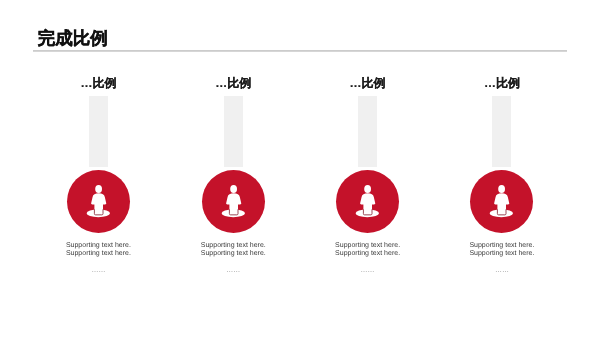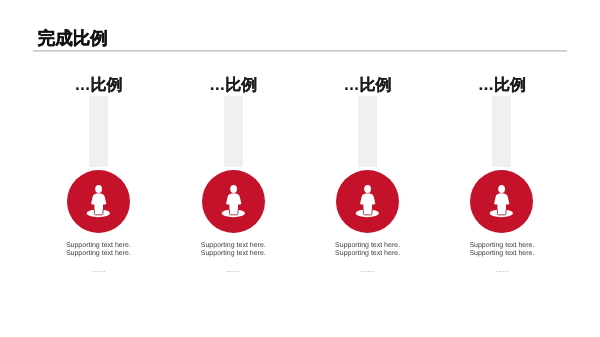--- a/index.html
+++ b/index.html
@@ -2,21 +2,21 @@
 <html><head>
 <meta charset="utf-8">
 <style>
   html,body{margin:0;padding:0;}
   *{-webkit-font-smoothing:antialiased;text-rendering:geometricPrecision;}
   body{width:600px;height:337px;background:#ffffff;font-family:"Liberation Sans",sans-serif;overflow:hidden;}
   .slide{position:relative;width:600px;height:337px;background:#fff;}
   .title{position:absolute;left:37.7px;top:26.6px;font-size:17.5px;font-weight:bold;color:#111;letter-spacing:0;white-space:nowrap;-webkit-text-stroke:0.35px #111;}
   .rule{position:absolute;left:33px;top:50px;width:534px;height:2px;background:linear-gradient(to bottom,#cccccc 0,#cccccc 50%,#d6d6d6 50%,#d6d6d6 100%);}
   .col{position:absolute;top:0;width:135px;height:337px;}
-  .colhead{position:absolute;top:75px;left:0;width:135px;text-align:center;font-size:16px;font-weight:bold;color:#1c1c1c;white-space:nowrap;-webkit-text-stroke:0.2px #1c1c1c;}
+  .colhead{position:absolute;top:75px;left:0;width:135px;text-align:center;font-size:12px;font-weight:bold;color:#1c1c1c;white-space:nowrap;-webkit-text-stroke:0.2px #1c1c1c;}
   .bar{position:absolute;top:96px;left:67.5px;margin-left:-9.5px;width:19px;height:71px;background:#f0f0f0;}
   .circle{position:absolute;top:170px;left:67.5px;margin-left:-31.5px;width:63px;height:63px;border-radius:50%;background:#c4122a;}
   .person{position:absolute;left:0;top:0;}
   .support{position:absolute;top:242px;left:0;width:135px;text-align:center;font-size:7px;color:#3c3c3c;line-height:7.8px;white-space:nowrap;}
   .dots{position:absolute;top:266px;left:0;width:135px;text-align:center;font-size:7px;color:#858585;line-height:10px;}
 </style>
 </head>
 <body>
 
 <div class="slide">

